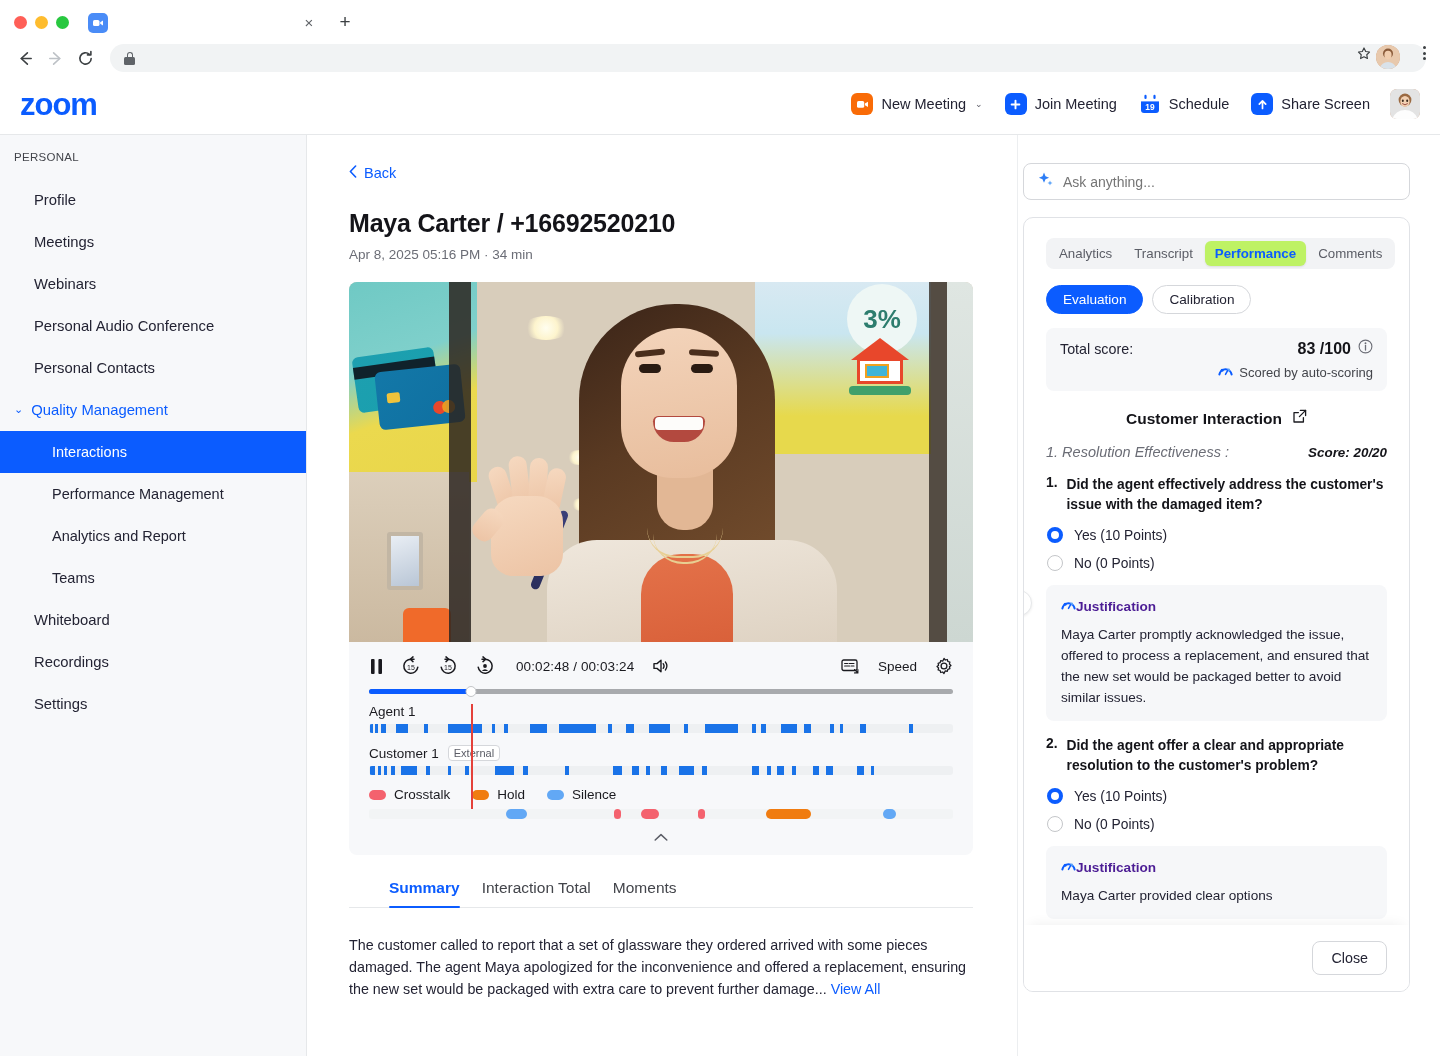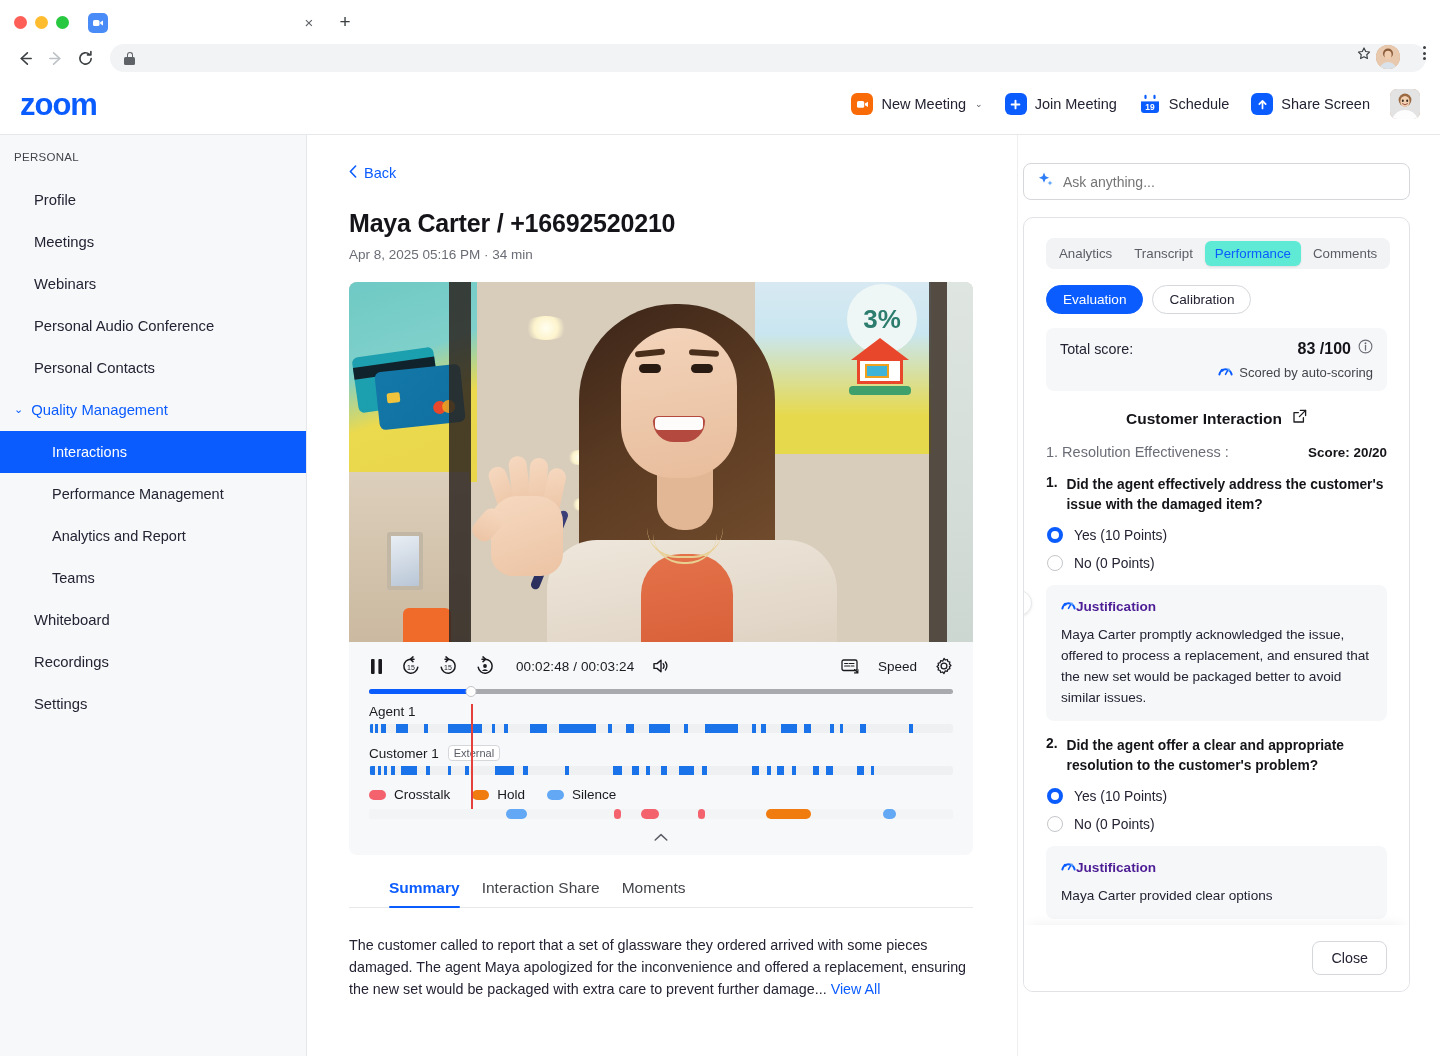--- a/index.html
+++ b/index.html
@@ -174,31 +174,31 @@
   }
   .ask-input { border: none; outline: none; font-size: 14px; color: #6b6d76; flex: 1; font-family: "Liberation Sans", sans-serif; background: transparent; }
   .perf-card {
     margin-top: 17px; height: 775px; border: 1px solid #e0e2e6; border-radius: 10px;
     background: #fff; position: relative; overflow: hidden;
     display: flex; flex-direction: column;
   }
   .perf-scroll { flex: 1; overflow: hidden; padding: 20px 22px 0 22px; position: relative; }
   .tabpills { display: inline-flex; background: #f2f3f5; border-radius: 8px; padding: 3px; gap: 2px; }
   .tabpill { font-size: 13.3px; color: #5b5d66; padding: 5px 10px; border-radius: 6px; }
-  .tabpill.active { background: #5eead4; color: #0b5cff; font-weight: 400; box-shadow: 0 1px 2px rgba(0,0,0,.09); }
+  .tabpill.active { background: #bef264; color: #0b5cff; font-weight: 700; box-shadow: 0 1px 2px rgba(0,0,0,.09); }
   .segrow { display: flex; gap: 9px; margin-top: 16px; }
   .seg { font-size: 13.6px; padding: 6px 16px; border-radius: 16px; border: 1px solid #d5d7db; color: #232333; background: #fff; }
   .seg.active { background: #0b5cff; border-color: #0b5cff; color: #fff; }
   .score-box { margin-top: 14px; background: #f6f7f9; border-radius: 8px; padding: 11px 14px 10px 14px; }
   .score-top { display: flex; align-items: center; justify-content: space-between; }
   .score-lbl { font-size: 14.3px; color: #232333; }
   .score-val { font-size: 16px; font-weight: 700; color: #141419; display: flex; align-items: center; gap: 7px; }
   .score-sub { margin-top: 6px; display: flex; align-items: center; justify-content: flex-end; gap: 6px; font-size: 13px; color: #43454b; }
   .ci-title { text-align: center; margin-top: 18px; display: flex; align-items: center; justify-content: center; gap: 10px; font-size: 15.5px; font-weight: 700; color: #141419; }
-  .crit-row { display: flex; align-items: baseline; justify-content: space-between; margin-top: 16px; }
+  .crit-row { display: flex; align-items: baseline; justify-content: space-between; margin-top: 16px; font-style: italic; }
   .crit-name { font-size: 14.5px; color: #6b6d76; }
   .crit-score { font-size: 13.4px; font-weight: 700; color: #141419; }
   .q { display: flex; gap: 9px; margin-top: 15px; }
   .q-num { font-size: 13.8px; font-weight: 700; color: #141419; }
   .q-text { font-size: 13.8px; font-weight: 700; color: #141419; line-height: 20px; }
   .opt { display: flex; align-items: center; gap: 11px; margin-top: 12px; padding-left: 1px; }
   .radio { width: 16px; height: 16px; border-radius: 50%; border: 1.5px solid #c4c6c9; flex: none; }
   .radio.on { border: 4.5px solid #0b5cff; }
   .opt-lbl { font-size: 13.8px; color: #232333; }
   .just { margin-top: 14px; background: #f6f7f9; border-radius: 8px; padding: 13px 15px; }
@@ -611,21 +611,21 @@
         <div class="collapse-caret">
           <svg width="14" height="9" viewBox="0 0 14 9">
               <path d="M1.2 7 L7 1.6 L12.8 7" fill="none" stroke="#5b5d66" stroke-width="1.5" stroke-linecap="round" stroke-linejoin="round"></path>
             </svg>
         </div>
       </div>
     </div>
 
     <div class="sec-tabs">
       <div class="sec-tab active">Summary</div>
-      <div class="sec-tab">Interaction Share</div>
+      <div class="sec-tab">Interaction Total</div>
       <div class="sec-tab">Moments</div>
     </div>
 
     <div class="summary-txt">
       <span>The customer called to report that a set of glassware they ordered arrived with some pieces damaged. The agent Maya apologized for the inconvenience and offered a replacement, ensuring the new set would be packaged with extra care to prevent further damage...</span>
       <a href="#">View All</a>
     </div>
   </main>
 
   <aside class="rightcol">

